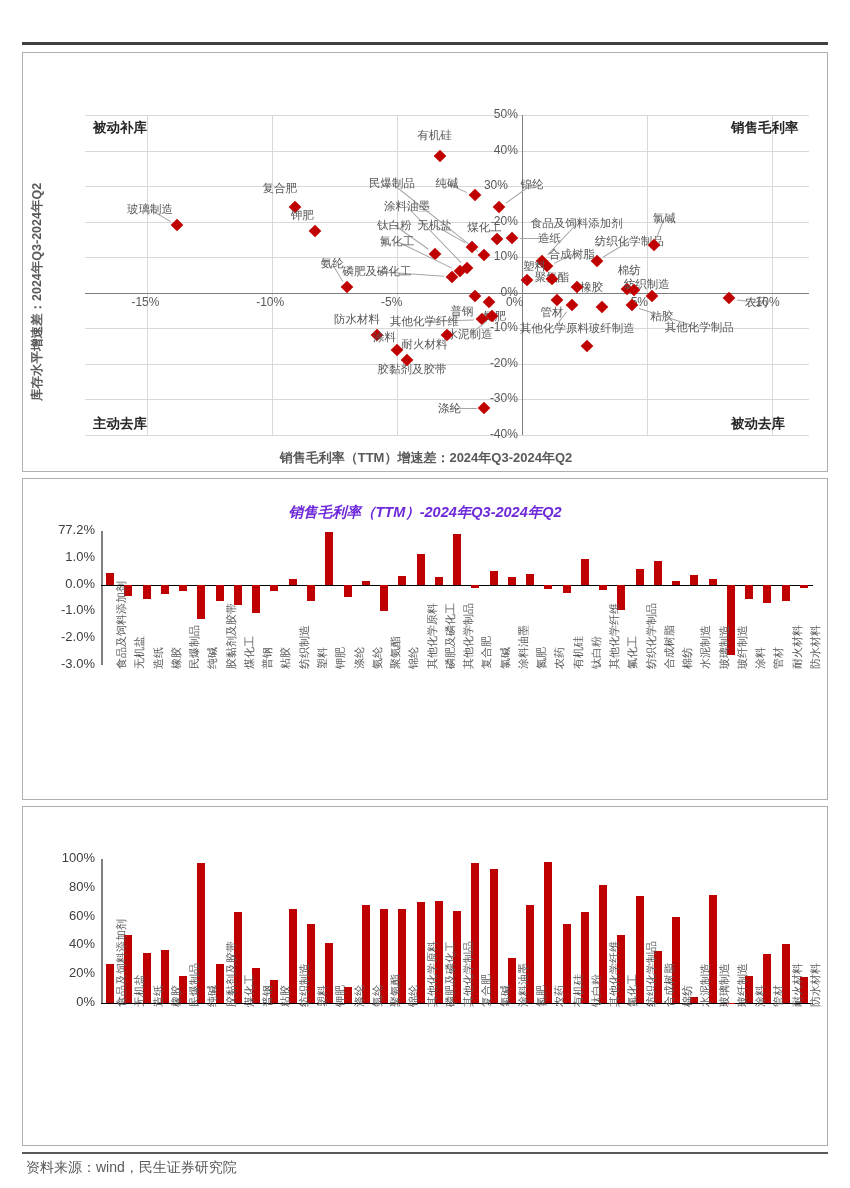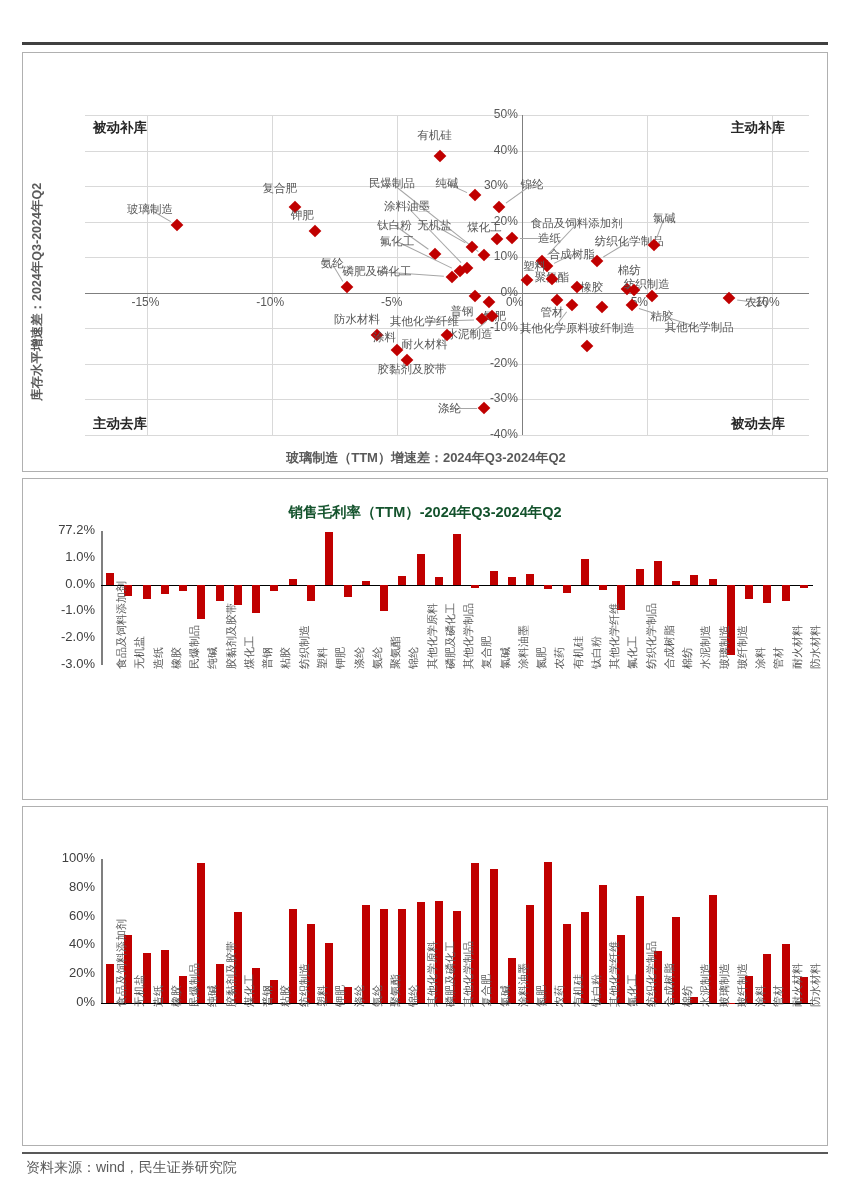--- a/index.html
+++ b/index.html
@@ -61,21 +61,21 @@
   }
   .pt-lab{
     position:absolute;font-size:11.5px;color:#595959;white-space:nowrap;
     transform:translate(-50%,-50%);
   }
   .leader{position:absolute;background:#a6a6a6;transform-origin:left center;height:1px;}
 
   
   .bc-title{
     position:absolute;left:0;width:100%;text-align:center;
-    font-size:14.5px;font-weight:bold;color:#14532d;white-space:nowrap;
+    font-size:14.5px;font-weight:bold;color:#6d28d9;white-space:nowrap;font-style:italic;
   }
   .bc-tick{position:absolute;font-size:13px;color:#404040;text-align:right;white-space:nowrap;}
   .bar{position:absolute;background:#C00000;}
   .bc-cat{
     position:absolute;font-size:11px;color:#595959;white-space:nowrap;
     transform-origin:left top;transform:rotate(-90deg);
   }
   .axis-line{position:absolute;background:#000;}
   .axis-line-grey{position:absolute;background:#7f7f7f;}
   .grid-v{position:absolute;background:#d9d9d9;width:1px;}
@@ -118,21 +118,21 @@
         <div class="sc-tick" style="left:460.9px;top:338.4px;width:34px;text-align:right;">-30%</div>
         <div class="sc-tick" style="left:460.9px;top:302.9px;width:34px;text-align:right;">-20%</div>
         <div class="sc-tick" style="left:460.9px;top:267.3px;width:34px;text-align:right;">-10%</div>
         <div class="sc-tick" style="left:460.9px;top:231.8px;width:34px;text-align:right;">0%</div>
         <div class="sc-tick" style="left:460.9px;top:196.2px;width:34px;text-align:right;">10%</div>
         <div class="sc-tick" style="left:460.9px;top:160.7px;width:34px;text-align:right;">20%</div>
         <div class="sc-tick" style="left:460.9px;top:125.1px;width:34px;text-align:left;">30%</div>
         <div class="sc-tick" style="left:460.9px;top:89.6px;width:34px;text-align:right;">40%</div>
         <div class="sc-tick" style="left:460.9px;top:54.0px;width:34px;text-align:right;">50%</div>
         <div class="quad-label" style="left:70px;top:66px;">被动补库</div>
-        <div class="quad-label" style="left:708px;top:66px;">主动补库</div>
+        <div class="quad-label" style="left:708px;top:66px;">销售毛利率</div>
         <div class="quad-label" style="left:70px;top:362px;">主动去库</div>
         <div class="quad-label" style="left:708px;top:362px;">被动去库</div>
         <div class="pt-lab" style="left:411.5px;top:81.6px;">有机硅</div>
         <div class="pt" style="left:416.5px;top:102.9px;"></div>
         <div class="pt-lab" style="left:256.7px;top:134.9px;">复合肥</div>
         <div class="pt" style="left:271.7px;top:154.4px;"></div>
         <div class="pt-lab" style="left:279.2px;top:161.6px;">钾肥</div>
         <div class="pt" style="left:291.7px;top:177.6px;"></div>
         <div class="leader" style="left:126.9px;top:156.2px;width:23.8px;transform:rotate(30.23deg);"></div>
         <div class="pt-lab" style="left:126.9px;top:156.2px;">玻璃制造</div>
@@ -222,21 +222,21 @@
         <div class="pt" style="left:354.1px;top:282.4px;"></div>
         <div class="pt-lab" style="left:361.6px;top:284.2px;">涂料</div>
         <div class="pt" style="left:374.1px;top:296.7px;"></div>
         <div class="pt-lab" style="left:389.0px;top:316.2px;">胶黏剂及胶带</div>
         <div class="pt" style="left:384.1px;top:307.3px;"></div>
         <div class="leader" style="left:426.5px;top:355.3px;width:27.0px;transform:rotate(0.00deg);"></div>
         <div class="pt-lab" style="left:426.5px;top:355.3px;">涤纶</div>
         <div class="pt" style="left:461.4px;top:355.3px;"></div>
         <div class="pt" style="left:563.8px;top:293.1px;"></div>
         <div class="sc-y-title" style="top:348px;">库存水平增速差：2024年Q3-2024年Q2</div>
-        <div class="sc-x-title">玻璃制造（TTM）增速差：2024年Q3-2024年Q2</div>
+        <div class="sc-x-title">销售毛利率（TTM）增速差：2024年Q3-2024年Q2</div>
       </div>
   </div>
 
   <div class="panel" id="panel-margin">
     <div id="margin-plot" style="position:absolute;left:0;top:0;width:804px;height:320px;">
         <div class="bc-title" style="top:24px;">销售毛利率（TTM）-2024年Q3-2024年Q2</div>
         <div class="axis-line-grey" style="left:78px;top:52px;width:2px;height:134px;"></div>
         <div class="axis-line" style="left:78px;top:105.6px;height:1.4px;width:712px;"></div>
         <div class="bc-tick" style="left:20px;top:43.0px;width:52px;">77.2%</div>
         <div class="bc-tick" style="left:20px;top:69.8px;width:52px;">1.0%</div>

